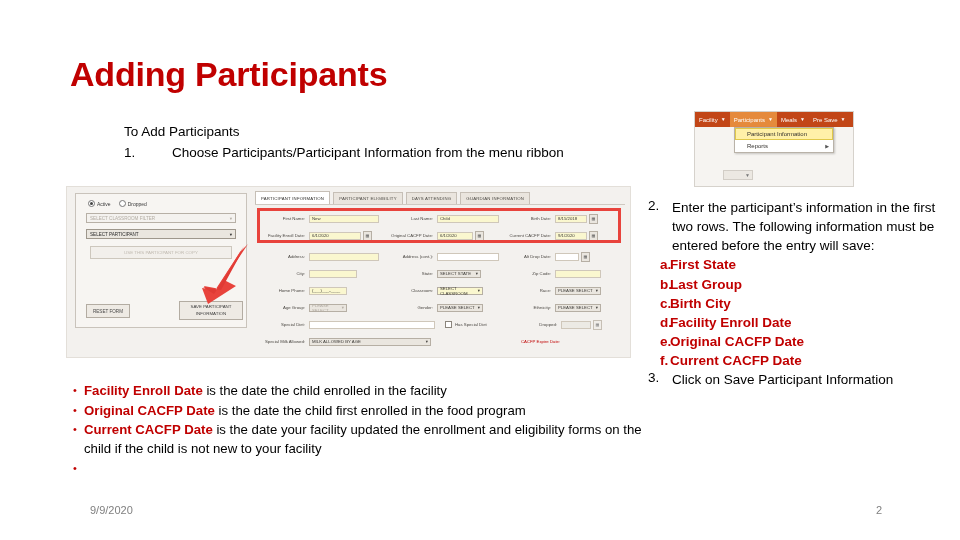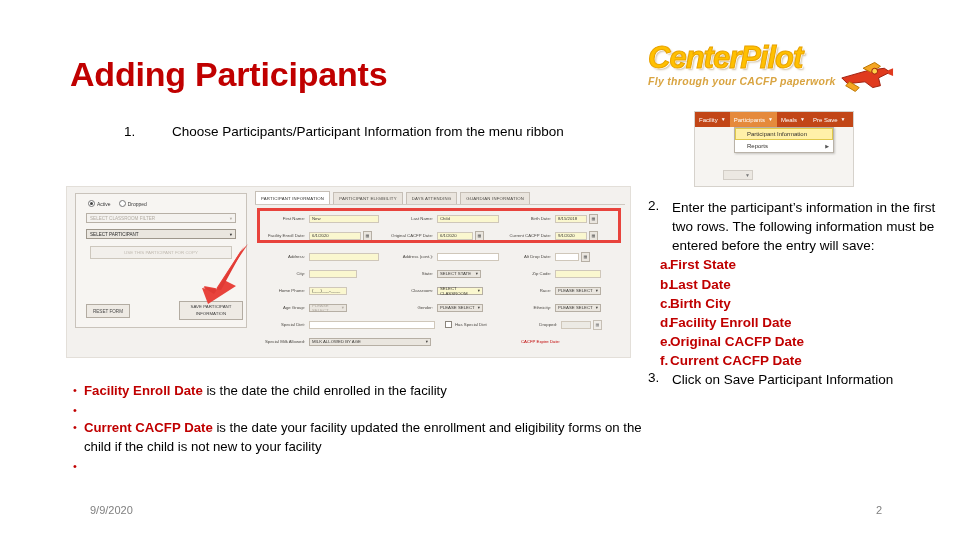--- a/index.html
+++ b/index.html
@@ -164,31 +164,20 @@
   .foot-date{position:absolute;left:66px;top:504px;font-size:11px;color:#808080;margin-left:24px;}
   .foot-page{position:absolute;left:876px;top:504px;font-size:11px;color:#808080;}
 </style>
 </head>
 <body>
 
 <div class="slide">
 
   <div class="slide-title">Adding Participants</div>
 
-  <div class="logo-wrap">
-    <div class="logo-text">CenterPilot</div>
-    <div class="logo-tag">Fly through your CACFP paperwork</div>
-    <svg class="plane" viewBox="0 0 60 40">
-      <path d="M6 22 L34 14 L50 12 L56 16 L44 22 L46 30 L38 32 L30 26 L12 28 Z" fill="#E03A1E" stroke="#9E1E0C" stroke-width="1"></path>
-      <path d="M28 12 L40 6 L46 10 L36 16 Z" fill="#F5A623" stroke="#B87400" stroke-width="1"></path>
-      <path d="M14 26 L24 32 L20 36 L10 30 Z" fill="#F5A623" stroke="#B87400" stroke-width="1"></path>
-      <circle cx="40" cy="15" r="3" fill="#FFD24A" stroke="#9E1E0C" stroke-width="1"></circle>
-      <path d="M54 14 L59 12 L59 20 L54 18 Z" fill="#E03A1E"></path>
-    </svg>
-  </div>
 
   <div class="ribbon-shot">
     <div class="ribbon-bar">
       <div class="ribbon-item">
         <span>Facility</span>
         <span class="caret">▼</span>
       </div>
       <div class="ribbon-item active">
         <span>Participants</span>
         <span class="caret">▼</span>
@@ -210,20 +199,21 @@
         <span>Reports</span>
         <span class="sub-caret">▶</span>
       </div>
     </div>
     <div class="ribbon-stub">
       <span>▼</span>
     </div>
   </div>
 
   <div class="intro">
+    <div class="l1">To Add Participants</div>
     <div class="l2">
       <span class="num">1.</span>
       <span>Choose Participants/Participant Information from the menu ribbon</span>
     </div>
   </div>
 
   <div class="app-shot">
 
     <div class="panel-left">
       <div class="radios">
@@ -431,21 +421,21 @@
       <span class="rnum">2.</span>
       <span class="rtext">Enter the participant’s information in the first two rows. The following information must be entered before the entry will save:</span>
     </div>
     <div class="sublist">
       <div class="subitem">
         <span class="subnum">a.</span>
         <span>First State</span>
       </div>
       <div class="subitem">
         <span class="subnum">b.</span>
-        <span>Last Date</span>
+        <span>Last Group</span>
       </div>
       <div class="subitem">
         <span class="subnum">c.</span>
         <span>Birth City</span>
       </div>
       <div class="subitem">
         <span class="subnum">d.</span>
         <span>Facility Enroll Date</span>
       </div>
       <div class="subitem">
@@ -463,20 +453,21 @@
     </div>
   </div>
 
   <div class="botlist">
     <div class="bullet">
       <span class="bdot">•</span>
       <span><span class="bterm">Facility Enroll Date</span><span> is the date the child enrolled in the facility</span></span>
     </div>
     <div class="bullet">
       <span class="bdot">•</span>
+      <span><span class="bterm">Original CACFP Date</span><span> is the date the child first enrolled in the food program</span></span>
     </div>
     <div class="bullet">
       <span class="bdot">•</span>
       <span><span class="bterm">Current CACFP Date</span><span> is the date your facility updated the enrollment and eligibility forms on the child if the child is not new to your facility</span></span>
     </div>
     <div class="bullet">
       <span class="bdot">•</span>
     </div>
   </div>
 

